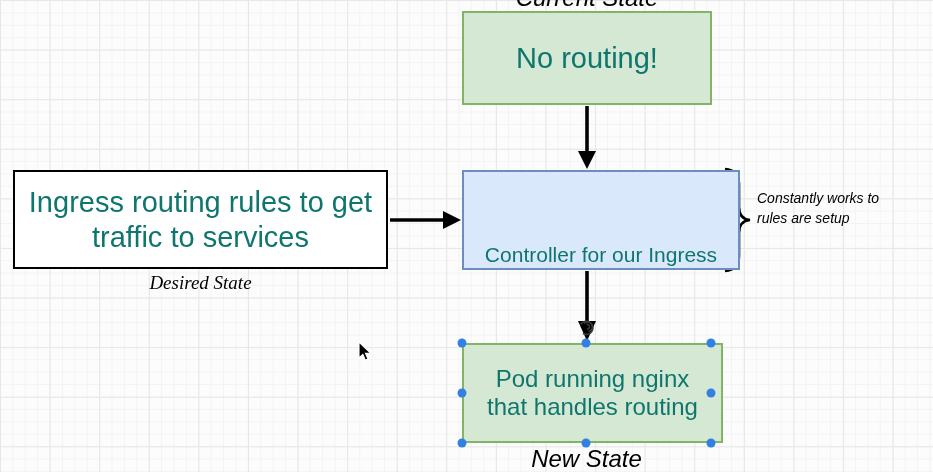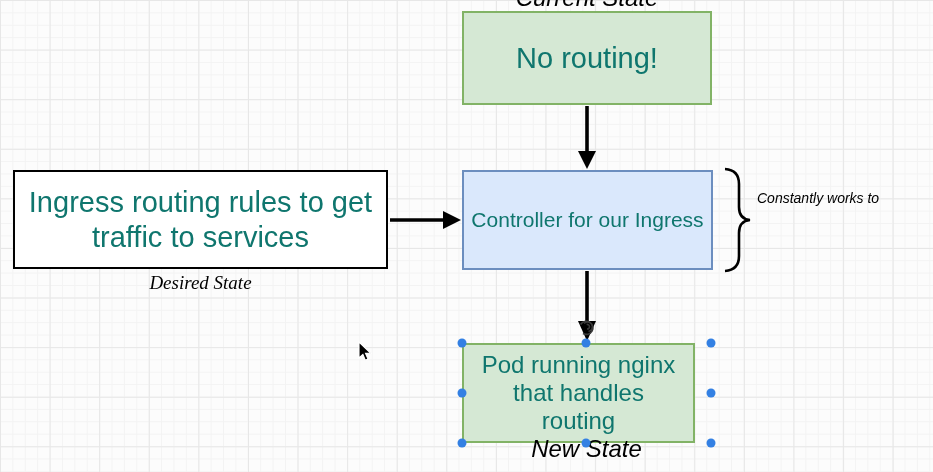--- a/index.html
+++ b/index.html
@@ -27,23 +27,23 @@
   .overlay { position: absolute; left: 0; top: 0; pointer-events: none; }
   .handle {
     position: absolute; width: 9px; height: 9px; border-radius: 50%;
     background: #3380e3; transform: translate(-50%, -50%);
   }
 
   #node-no-routing   { left: 462px; top: 11px;  width: 250px; height: 94px;  font-size: 29px; }
   #label-current     { left: 462px; top: -16px; width: 250px; font-size: 24px; }
   #node-rules        { left: 13px;  top: 170px; width: 375px; height: 99px;  font-size: 29px; }
   #label-desired     { left: 13px;  top: 272px; width: 375px; font-size: 19px; font-family: Liberation Serif, serif; }
-  #node-controller   { left: 462px; top: 170px; width: 251px; height: 100px; font-size: 21px; }
-  #node-pod          { left: 462px; top: 343px; width: 233px; height: 100px; font-size: 24px; padding: 0 14px; }
-  #label-new         { left: 462px; top: 435px; width: 249px; font-size: 24px; }
+  #node-controller   { left: 462px; top: 170px; width: 278px; height: 100px; font-size: 21px; align-items: flex-end; }
+  #node-pod          { left: 462px; top: 343px; width: 261px; height: 100px; font-size: 24px; padding: 0 14px; }
+  #label-new         { left: 462px; top: 445px; width: 249px; font-size: 24px; }
   #brace-note        { left: 757px; top: 189px; width: 175px; }
   #mouse-cursor      { left: 356px; top: 341px; }
 </style>
 </head>
 <body>
 
 <svg class="overlay" width="933" height="472" viewBox="0 0 933 472">
 
   <g>
     <line x1="587" y1="106" x2="587" y2="153" stroke="#000" stroke-width="3.6"></line>
@@ -79,20 +79,21 @@
   <span>Ingress routing rules to get traffic to services</span>
 </div>
 <div class="abs state-label" id="label-desired">Desired State</div>
 
 <div class="abs node node-blue" id="node-controller">
   <span>Controller for our Ingress</span>
 </div>
 
 <div class="abs note" id="brace-note">
   <div>Constantly works to</div>
+  <div>rules are setup</div>
 </div>
 
 <div class="abs node node-green" id="node-pod">
   <span>Pod running nginx that handles routing</span>
 </div>
 <div class="abs state-label" id="label-new">New State</div>
 
 <div class="handle" style="left:462px; top:343px;"></div>
 <div class="handle" style="left:586px; top:343px;"></div>
 <div class="handle" style="left:711px; top:343px;"></div>

